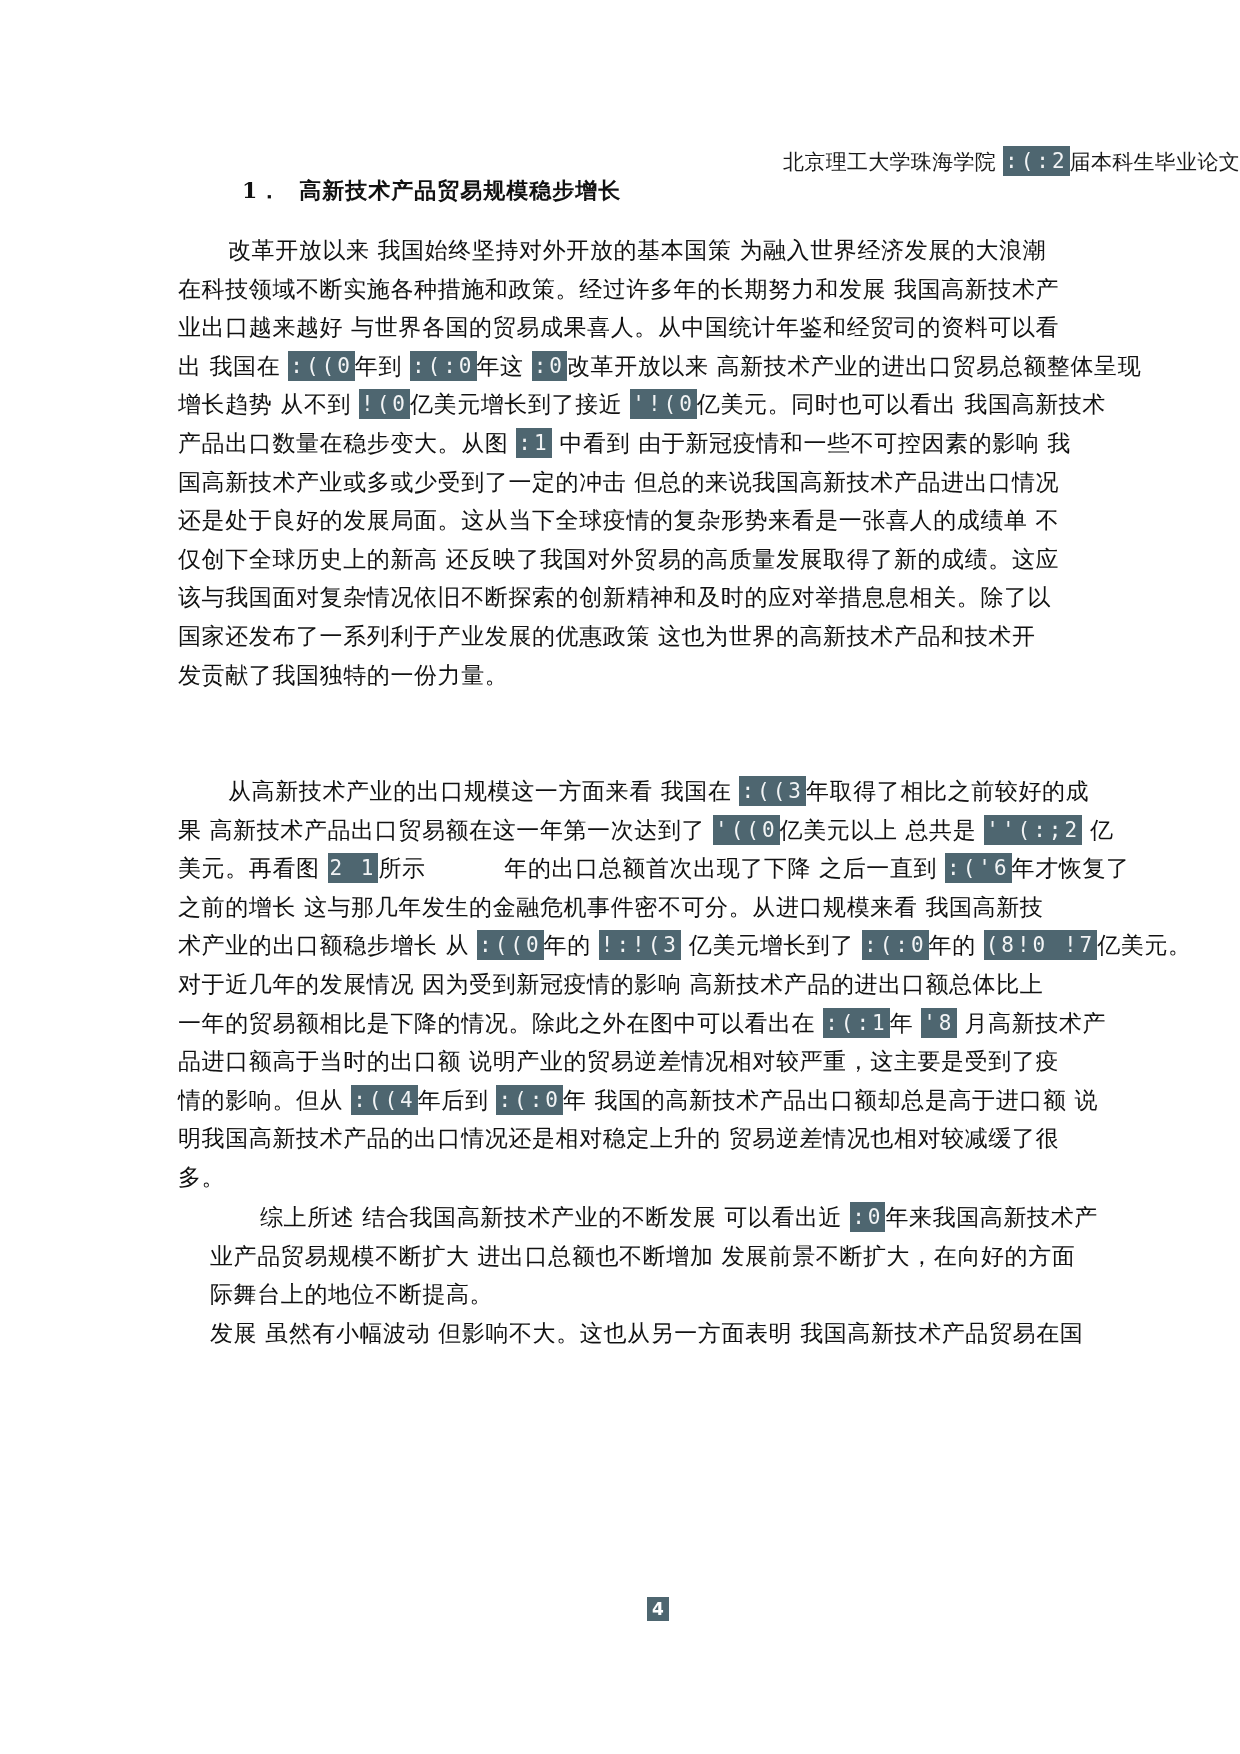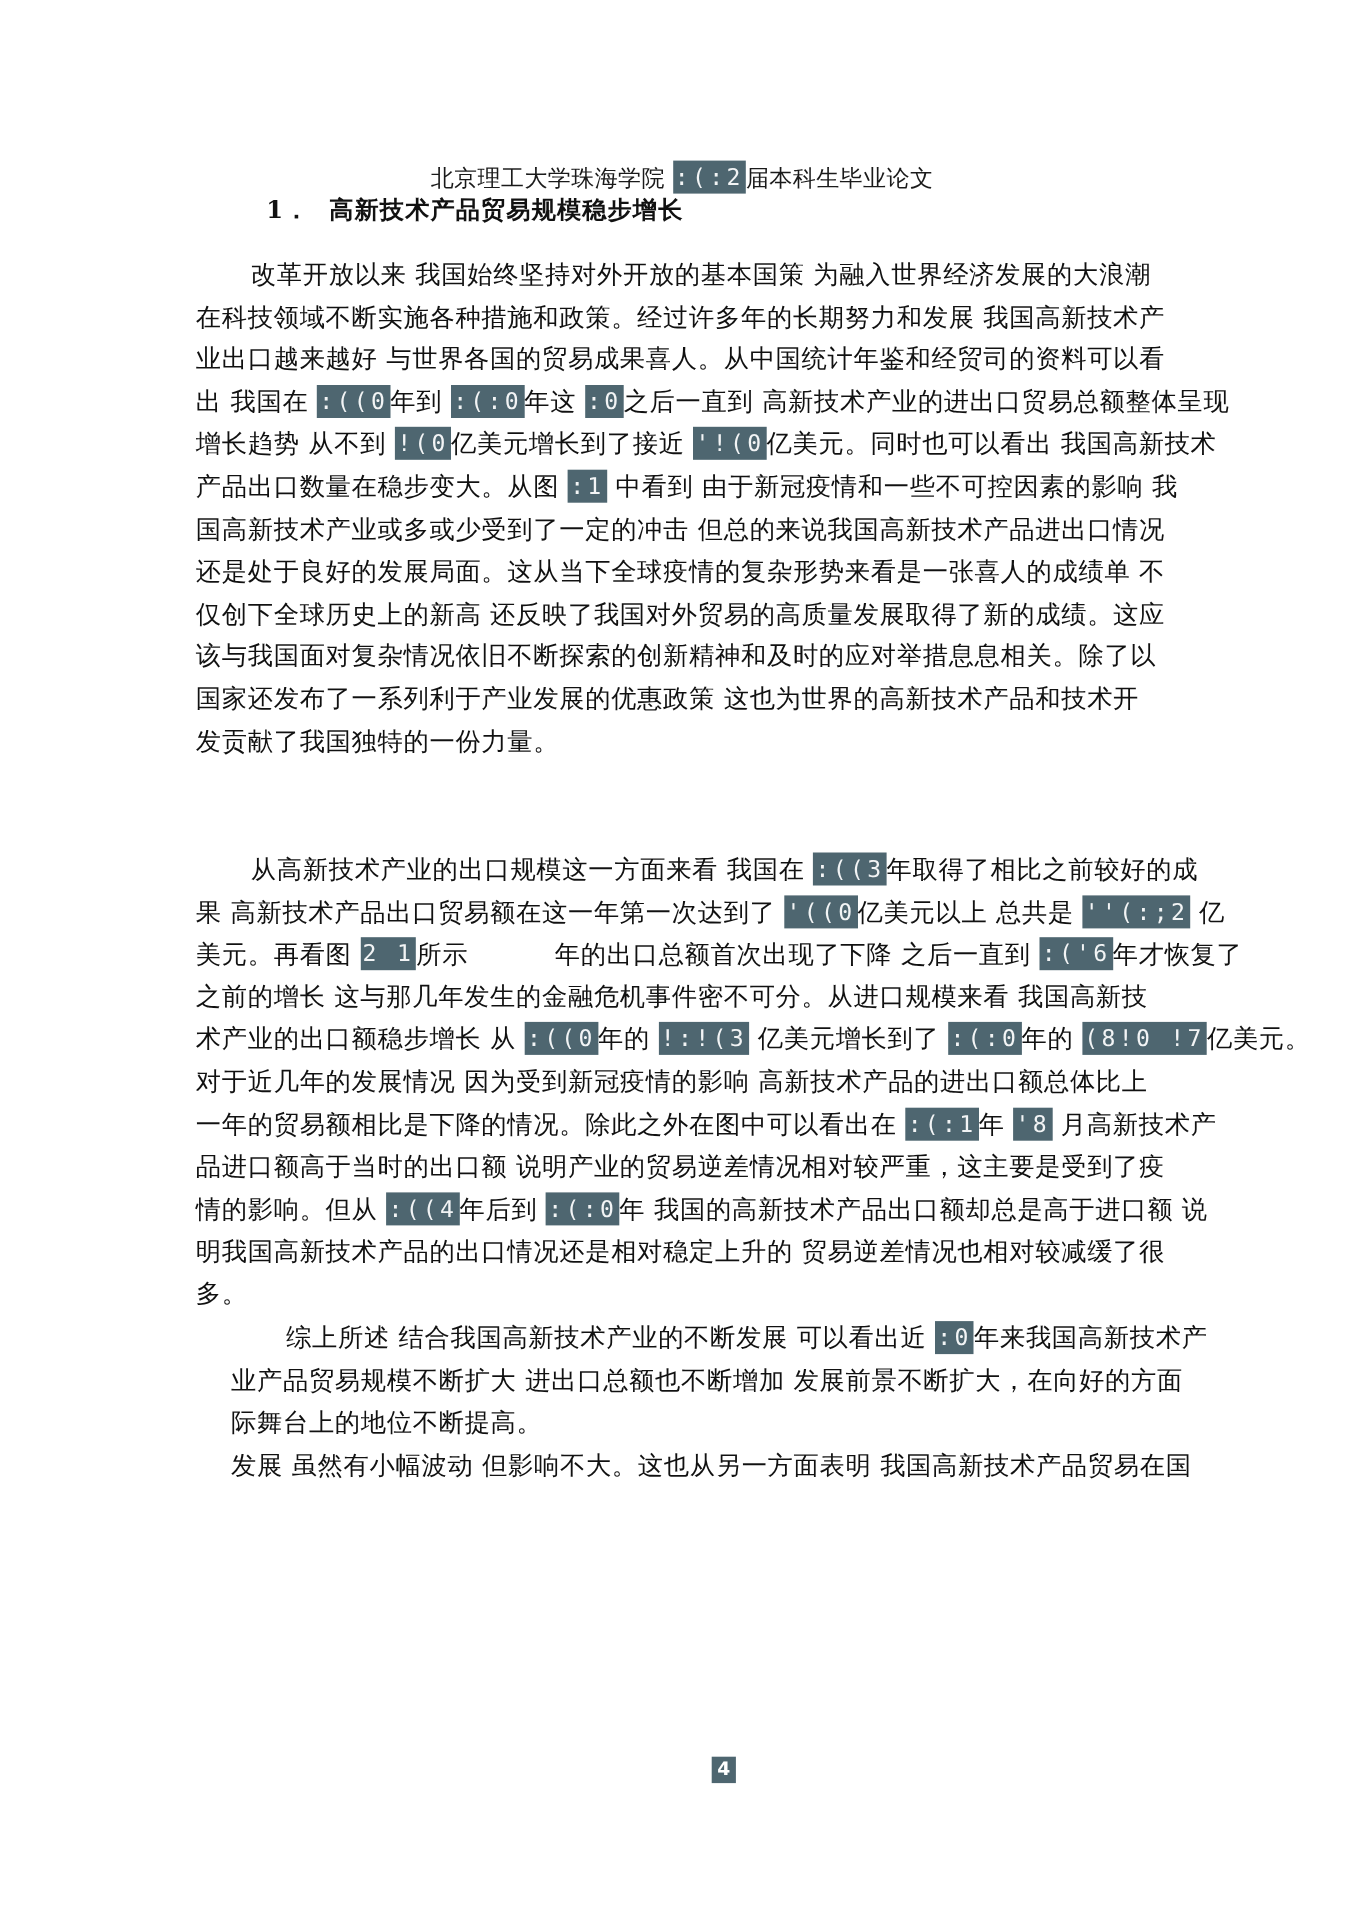--- a/index.html
+++ b/index.html
@@ -1,18 +1,18 @@
 <!DOCTYPE html>
 <html><head>
   <meta charset="utf-8">
   <style>
     html, body { margin: 0; padding: 0; background: #ffffff; }
     body { width: 1240px; height: 1754px; position: relative; overflow: hidden;
            font-family: "DejaVu Sans", "Liberation Sans", sans-serif; color: #111; }
-    .header { position: absolute; top: 146px; left: 0; width: 1240px; text-align: center;
+    .header { position: absolute; top: 146px; left: 0; width: 1240px; text-align: right;
               font-size: 21px; letter-spacing: 0.3px; color: #1a1a1a; }
     .heading { position: absolute; top: 176px; left: 242px; font-size: 22px; font-weight: bold;
                font-family: "DejaVu Serif", "Liberation Serif", serif; letter-spacing: 1px; }
     .heading .num { margin-right: 18px; }
     .para { position: absolute; left: 178px; width: 1010px; font-size: 23px; line-height: 38.6px;
             letter-spacing: 0.6px; white-space: nowrap; }
     .line { display: block; height: 38.6px; }
     .indent { padding-left: 50px; }
     .red { display: inline-block; background: #4e6670; color: #f2f4f5; font-size: 21px;
            line-height: 30px; height: 30px; vertical-align: 1px; padding: 0 2px;
@@ -30,21 +30,21 @@
 </div>
 
 <div class="heading">
   <span class="num">1．</span><span>高新技术产品贸易规模稳步增长</span>
 </div>
 
 <div class="para" id="p0" style="top:231px;">
     <span class="line indent"><span>改革开放以来 我国始终坚持对外开放的基本国策 为融入世界经济发展的大浪潮</span></span>
     <span class="line"><span>在科技领域不断实施各种措施和政策。经过许多年的长期努力和发展 我国高新技术产</span></span>
     <span class="line"><span>业出口越来越好 与世界各国的贸易成果喜人。从中国统计年鉴和经贸司的资料可以看</span></span>
-    <span class="line"><span>出 我国在 </span><span class="red">:((0</span><span>年到 </span><span class="red">:(:0</span><span>年这 </span><span class="red">:0</span><span>之后一直到 高新技术产业的进出口贸易总额整体呈现</span></span>
+    <span class="line"><span>出 我国在 </span><span class="red">:((0</span><span>年到 </span><span class="red">:(:0</span><span>年这 </span><span class="red">:0</span><span>改革开放以来 高新技术产业的进出口贸易总额整体呈现</span></span>
     <span class="line"><span>增长趋势 从不到 </span><span class="red">!(0</span><span>亿美元增长到了接近 </span><span class="red">'!(0</span><span>亿美元。同时也可以看出 我国高新技术</span></span>
     <span class="line"><span>产品出口数量在稳步变大。从图 </span><span class="red">:1</span><span> 中看到 由于新冠疫情和一些不可控因素的影响 我</span></span>
     <span class="line"><span>国高新技术产业或多或少受到了一定的冲击 但总的来说我国高新技术产品进出口情况</span></span>
     <span class="line"><span>还是处于良好的发展局面。这从当下全球疫情的复杂形势来看是一张喜人的成绩单 不</span></span>
     <span class="line"><span>仅创下全球历史上的新高 还反映了我国对外贸易的高质量发展取得了新的成绩。这应</span></span>
     <span class="line"><span>该与我国面对复杂情况依旧不断探索的创新精神和及时的应对举措息息相关。除了以</span></span>
     <span class="line"><span>国家还发布了一系列利于产业发展的优惠政策 这也为世界的高新技术产品和技术开</span></span>
     <span class="line"><span>发贡献了我国独特的一份力量。</span></span>
   </div>
 <div class="para" id="p1" style="top:772px;">

